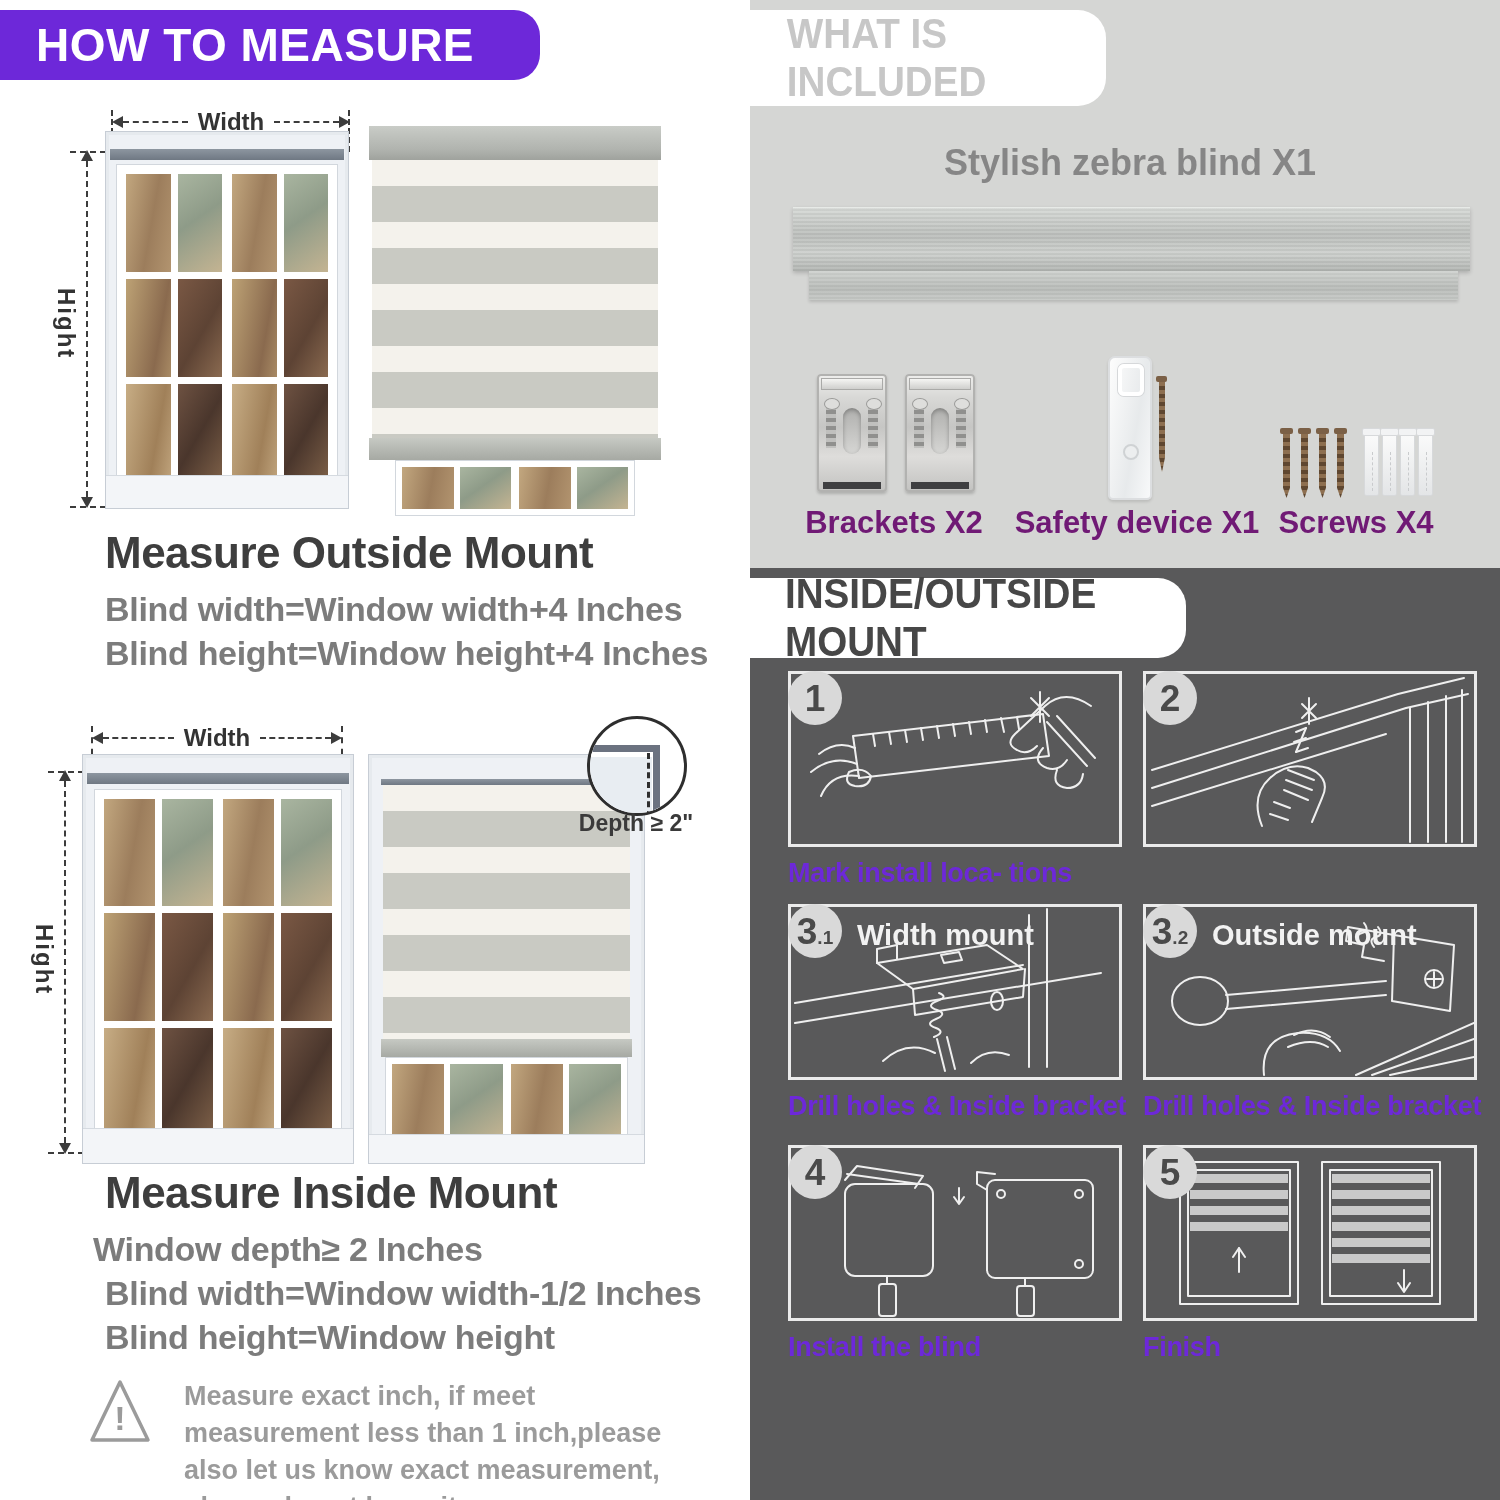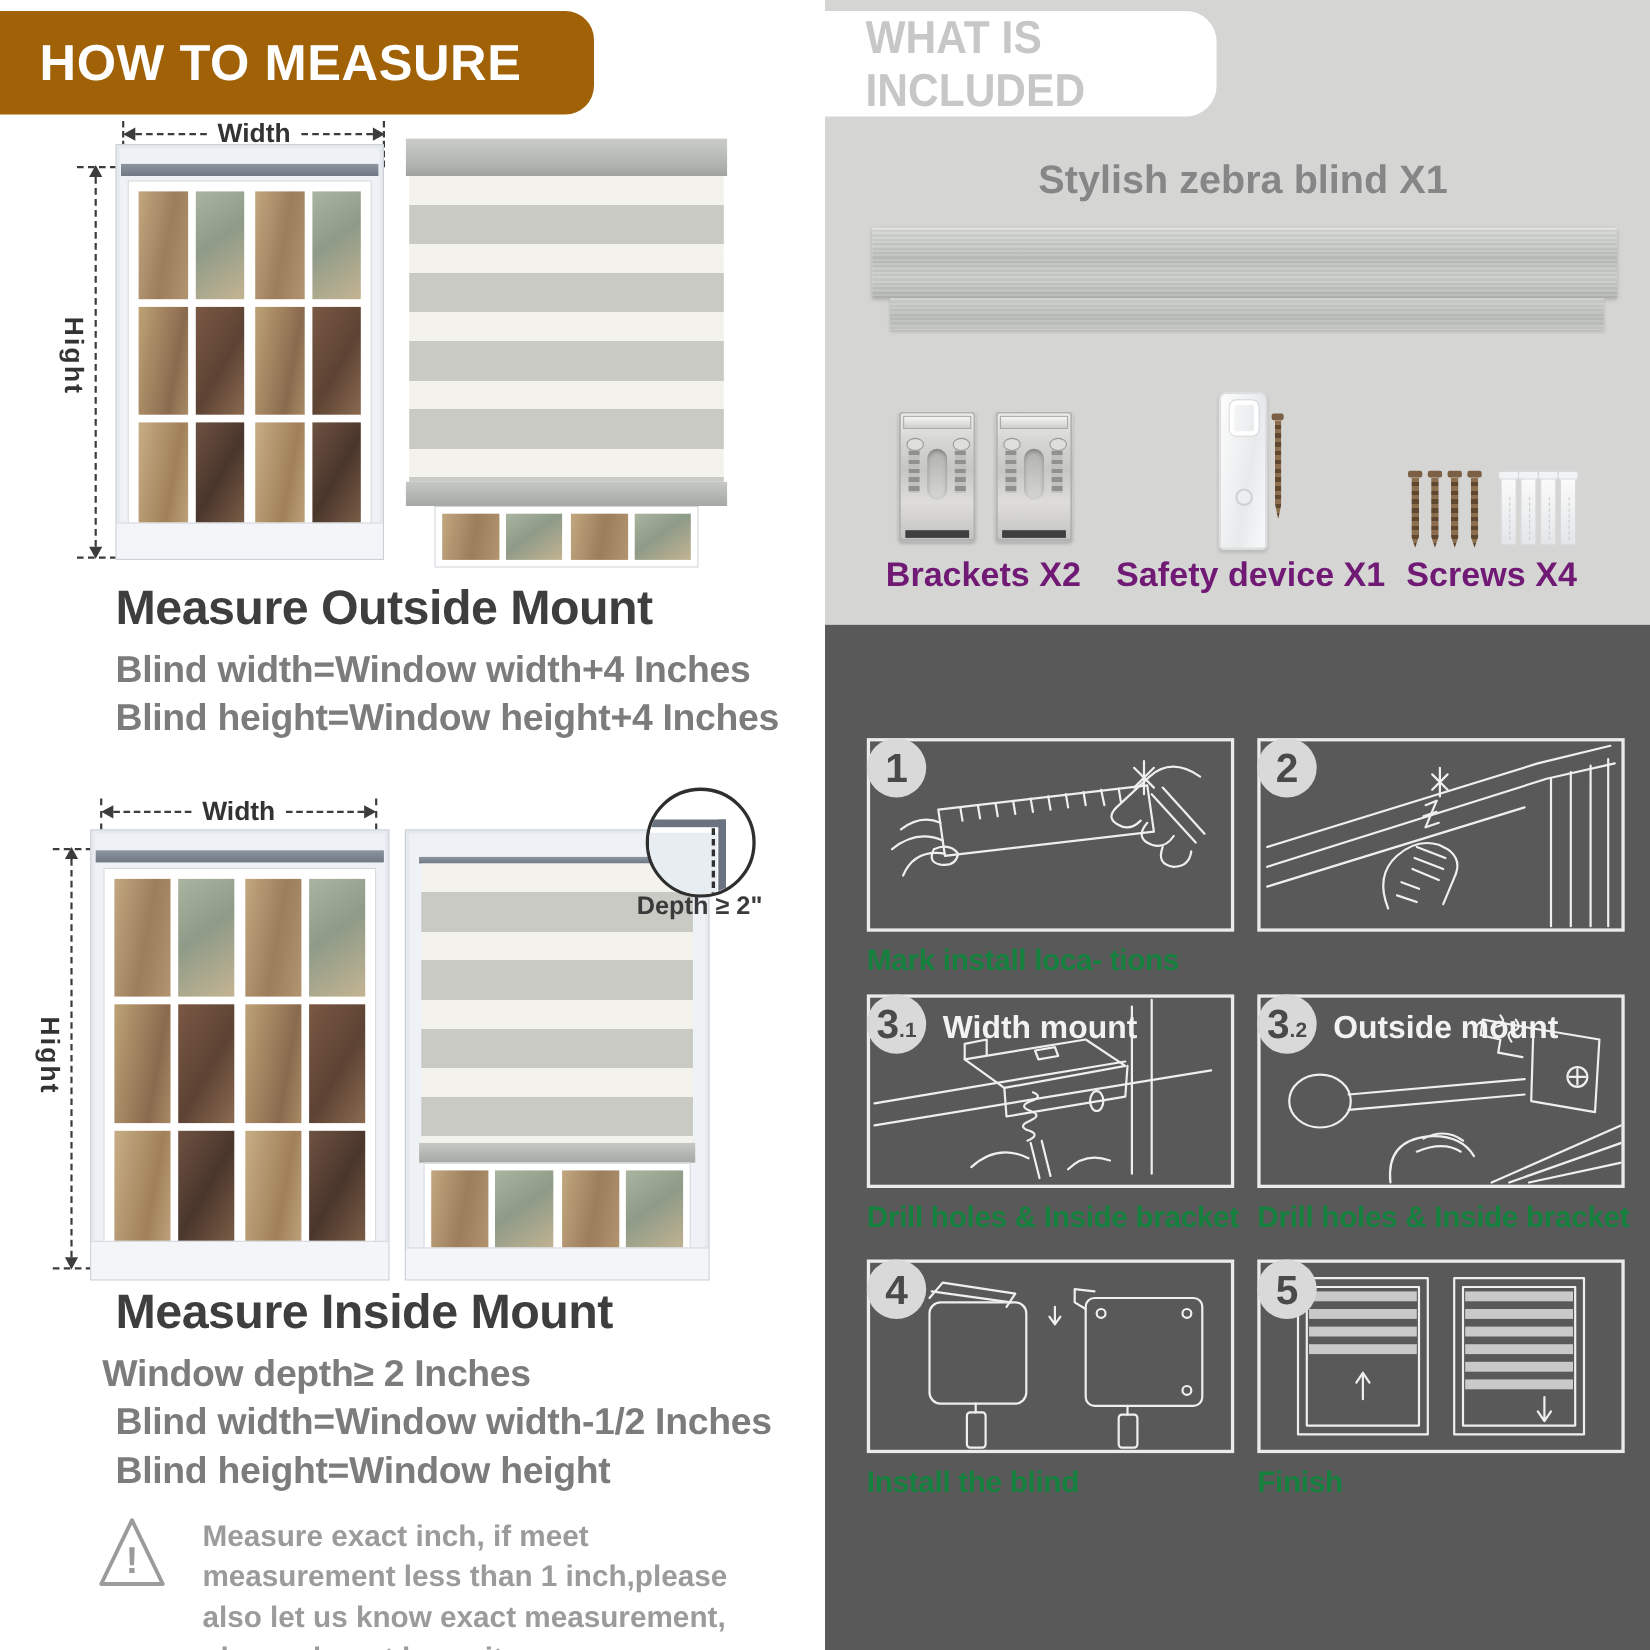--- a/index.html
+++ b/index.html
@@ -1,20 +1,20 @@
 <!DOCTYPE html>
 <html><head>
 <meta charset="utf-8">
 <style>
   html,body{margin:0;padding:0;}
   body{width:1500px;height:1500px;background:#ffffff;font-family:"Liberation Sans",sans-serif;overflow:hidden;}
   .canvas{position:relative;width:1500px;height:1500px;background:#ffffff;}
 
   
-  .badge-gray{position:absolute;left:0;top:10px;width:540px;height:94px;background:#a16207;border-radius:0 26px 26px 0;display:flex;align-items:center;}
+  .badge-gray{position:absolute;left:0;top:10px;width:540px;height:70px;background:#6d28d9;border-radius:0 26px 26px 0;display:flex;align-items:center;}
   .badge-gray span{padding-left:36px;color:#ffffff;font-weight:700;font-size:46px;letter-spacing:.5px;}
   .badge-white{position:absolute;background:#ffffff;border-radius:0 28px 28px 0;display:flex;align-items:center;}
   .badge-white span{display:inline-block;font-weight:700;transform:scaleX(.92);transform-origin:left center;}
 
   
   .mh{position:absolute;display:flex;align-items:center;}
   .mh .ln{flex:1;height:0;border-top:2px dashed #3c3c3c;}
   .mh .ah{width:0;height:0;border-top:6px solid transparent;border-bottom:6px solid transparent;}
   .mh .ah.l{border-right:11px solid #3c3c3c;}
   .mh .ah.r{border-left:11px solid #3c3c3c;}
@@ -92,21 +92,21 @@
   .anchor::after{content:"";position:absolute;top:30%;bottom:4px;left:50%;border-left:1px dashed #c9cbcd;}
 
   
   .rb-panel{position:absolute;left:750px;top:568px;width:750px;height:932px;background:#59595a;}
   .step{position:absolute;}
   .frame{position:relative;width:334px;height:176px;border:3px solid #ebebeb;box-sizing:border-box;background:#59595a;}
   .step-badge{position:absolute;top:-3px;left:-3px;width:54px;height:54px;border-radius:50%;background:#d9d9d9;display:flex;align-items:center;justify-content:center;color:#4a4a4a;font-weight:700;}
   .step-badge .n{font-size:37px;line-height:1;}
   .step-badge .s{font-size:19px;line-height:1;margin-top:12px;}
   .step-title{position:absolute;left:66px;top:12px;color:#f2f2f2;font-weight:700;font-size:29px;white-space:nowrap;}
-  .caption{margin-top:11px;color:#15803d;font-weight:700;font-size:27px;letter-spacing:-.3px;white-space:nowrap;}
+  .caption{margin-top:11px;color:#6d28d9;font-weight:700;font-size:27px;letter-spacing:-.3px;white-space:nowrap;}
   .art{position:absolute;left:0;top:0;width:328px;height:170px;}
   .art *{vector-effect:non-scaling-stroke;}
 
   
   .warn-svg{position:absolute;}
 </style>
 </head>
 <body>
 
 <div class="canvas">
@@ -302,20 +302,23 @@
   <div class="anchor" style="left:1382px;top:432px;height:62px;"></div>
   <div class="anchor" style="left:1400px;top:432px;height:62px;"></div>
   <div class="anchor" style="left:1418px;top:432px;height:62px;"></div>
 
   <div class="item-label" style="left:794px;width:200px;">Brackets X2</div>
   <div class="item-label" style="left:987px;width:300px;">Safety device X1</div>
   <div class="item-label" style="left:1256px;width:200px;">Screws X4</div>
 
   <div class="rb-panel"></div>
 
+  <div class="badge-white" style="left:750px;top:578px;width:436px;height:80px;">
+    <span style="padding-left:38px;font-size:42px;color:#474747;">INSIDE/OUTSIDE MOUNT</span>
+  </div>
 
   <div class="step" style="left:788px;top:671px;">
     <div class="frame">
       <svg class="art" viewBox="0 0 328 170" fill="none" stroke="#efefef" stroke-width="2" stroke-linecap="round" stroke-linejoin="round">
         <path d="M62 62 L252 40 L258 82 L68 104 Z"></path>
         <path d="M82 60 l2 12 M98 58 l2 12 M114 56 l2 12 M130 54 l2 12 M146 52 l2 12 M162 50 l2 12 M178 48 l2 12 M194 46 l2 12 M210 44 l3 14 M226 43 l2 12"></path>
         <path d="M240 24 l18 18 M258 24 l-18 18 M249 18 v30"></path>
         <path d="M28 80 q18 -14 36 -6 M20 98 q22 -18 46 -8 M30 122 q10 -24 38 -20"></path>
         <path d="M58 98 q14 -6 22 4 q-2 12 -16 10 q-12 -2 -6 -14"></path>
         <path d="M300 32 q-26 -18 -46 0 l-30 28 q-10 10 2 16 q10 6 20 -4"></path>

